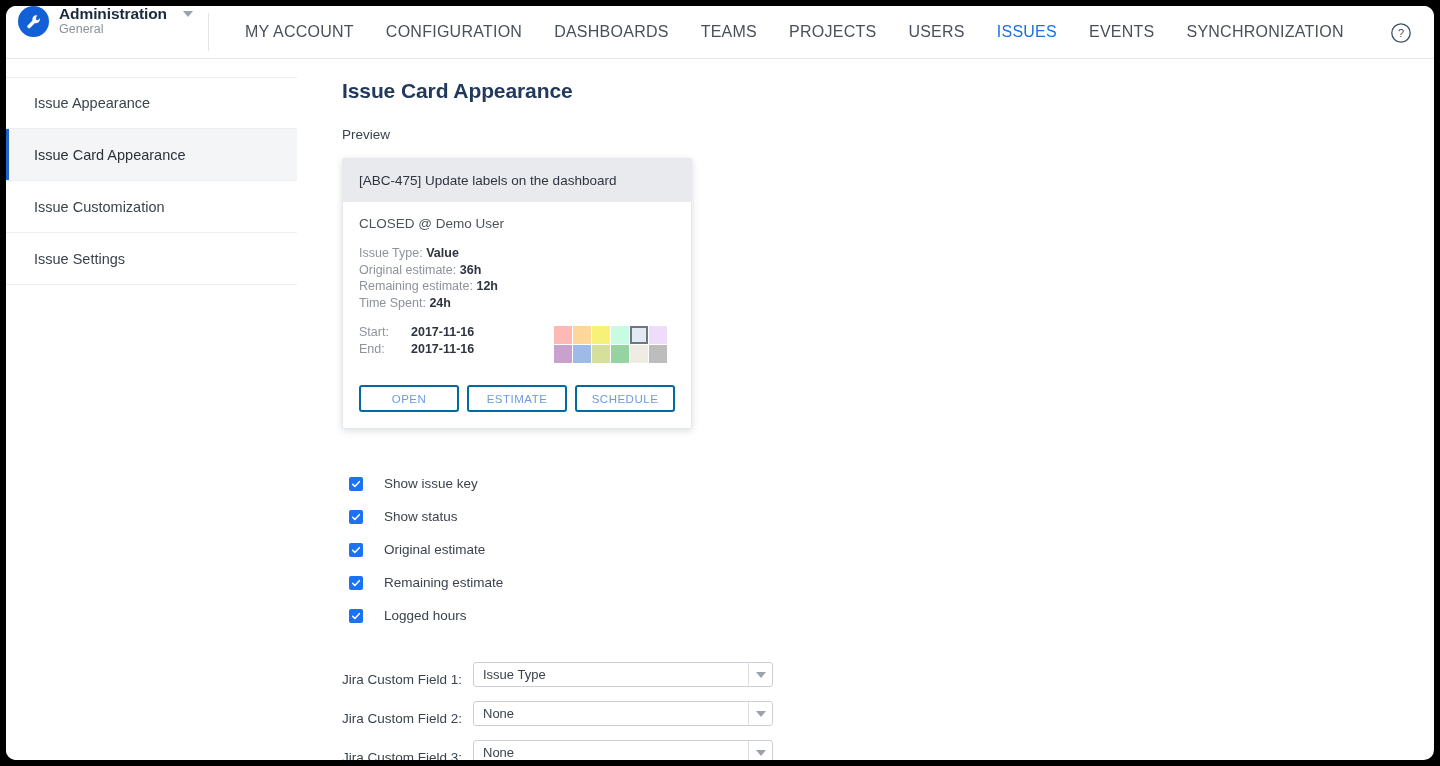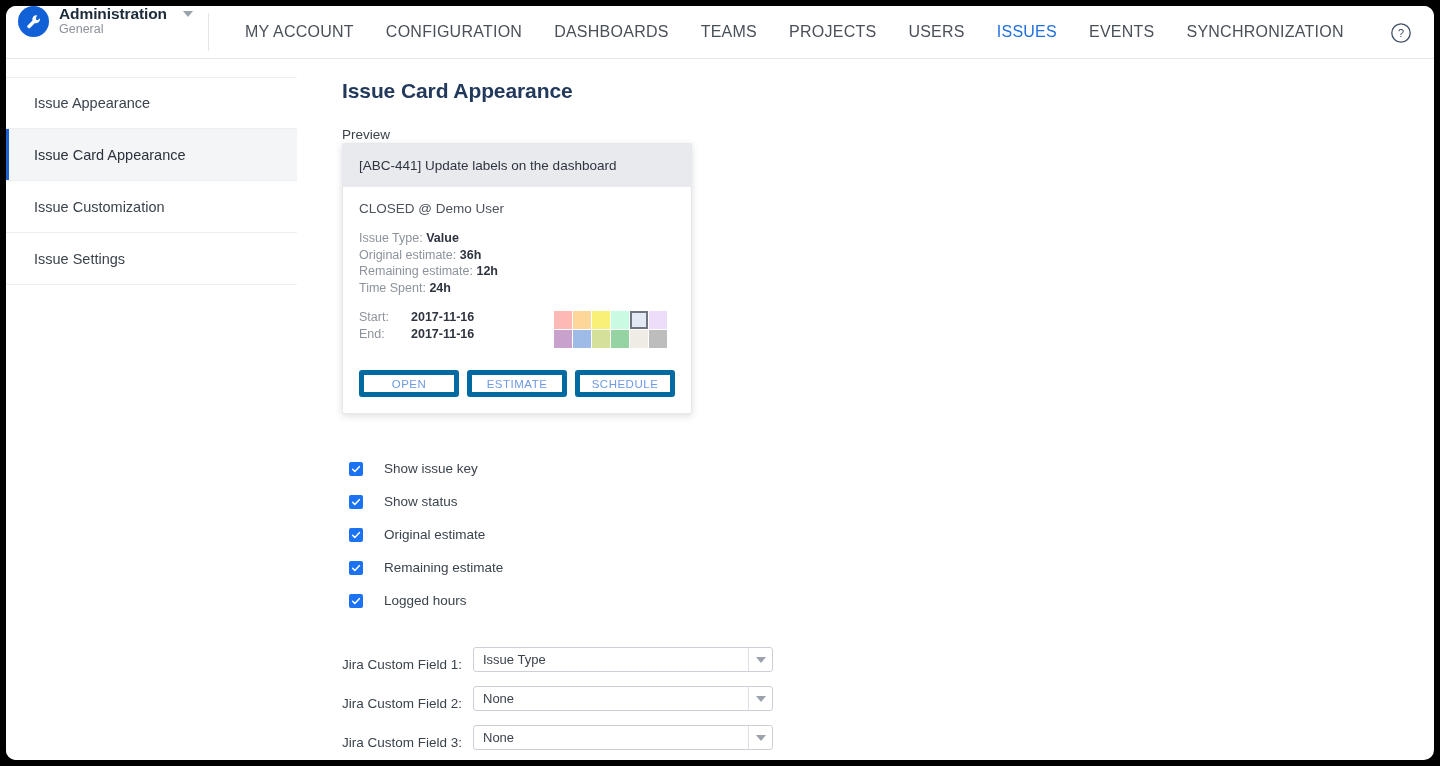--- a/index.html
+++ b/index.html
@@ -136,21 +136,21 @@
   .page-title {
     font-size: 21px;
     font-weight: bold;
     color: #22395c;
     margin: 0 0 24px 0;
     letter-spacing: -0.1px;
   }
   .preview-label {
     font-size: 13.5px;
     color: #3b434d;
-    margin-bottom: 1px;
+    margin-bottom: 16px;
   }
 
   
   .card {
     width: 350px;
     background: #ffffff;
     border: 1px solid #e6e8ec;
     box-shadow: 0 2px 7px rgba(40,50,70,0.16);
     border-radius: 2px;
   }
@@ -193,21 +193,21 @@
   .sw { width: 18px; height: 18px; }
   .sw.selected { outline: 2px solid #70767f; outline-offset: -2px; }
   .card-actions {
     display: flex;
     gap: 8px;
     margin-top: 22px;
   }
   .card-btn {
     flex: 1;
     height: 27px;
-    border: 5px solid #0369a1;
+    border: 2px solid #0369a1;
     background: #ffffff;
     color: #6c9ae4;
     font-size: 11.5px;
     letter-spacing: 0.5px;
     border-radius: 3px;
     cursor: pointer;
     font-family: "Liberation Sans", sans-serif;
   }
 
   
@@ -339,21 +339,21 @@
 
     <div class="main">
 
       <h1 class="page-title">Issue Card Appearance</h1>
 
       <div class="preview-label">Preview</div>
 
       <div class="card">
 
         <div class="card-header">
-          <span>[ABC-441] Update labels on the dashboard</span>
+          <span>[ABC-475] Update labels on the dashboard</span>
         </div>
 
         <div class="card-body">
 
           <div class="card-status">CLOSED @ Demo User</div>
 
           <div class="kv-list">
             <div class="kv-row">
               <span>Issue Type:</span>
               <b>Value</b>

